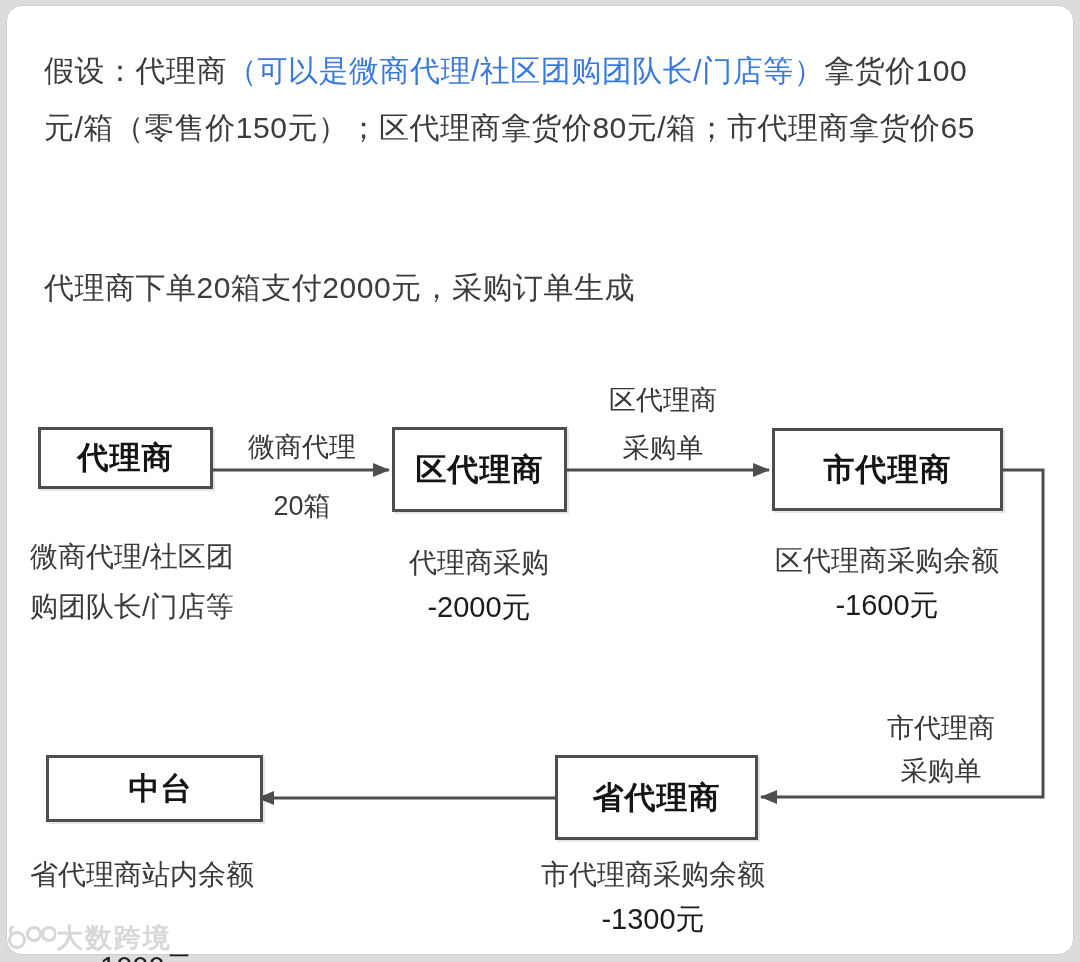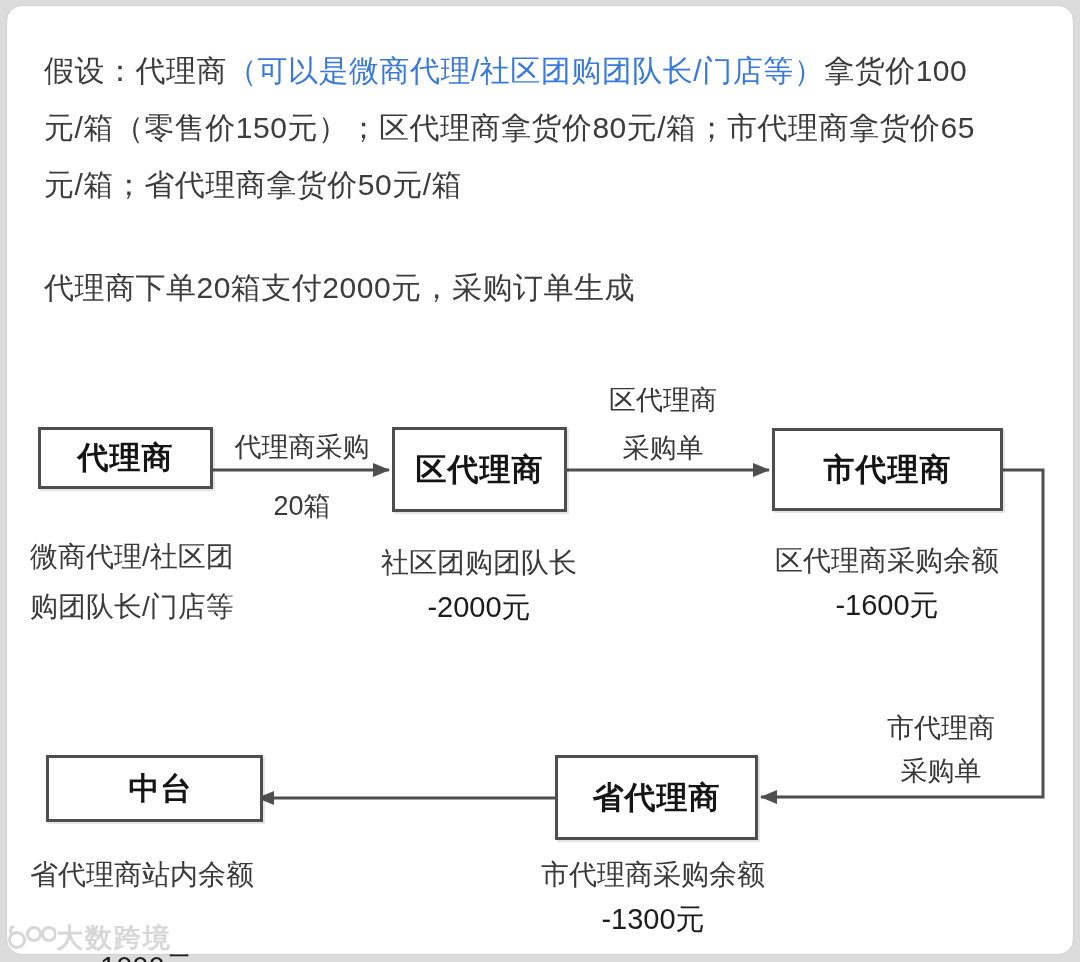--- a/index.html
+++ b/index.html
@@ -62,21 +62,20 @@
 </head>
 <body>
 
 <div class="card"></div>
 
 <div class="stage">
 
   <div class="abs intro">
     <div><span>假设：代理商</span><span class="blue">（可以是微商代理/社区团购团队长/门店等）</span><span>拿货价100</span></div>
     <div>元/箱（零售价150元）；区代理商拿货价80元/箱；市代理商拿货价65</div>
-    <div>元/箱；省代理商拿货价50元/箱</div>
   </div>
 
   <div class="abs order-note">代理商下单20箱支付2000元，采购订单生成</div>
 
   <svg class="arrows" width="1080" height="962" viewBox="0 0 1080 962">
     <defs>
       <marker id="ah" markerUnits="userSpaceOnUse" markerWidth="18" markerHeight="14" refX="16" refY="7" orient="auto">
         <path d="M0,0 L17,7 L0,14 Z" fill="#4e4e4e"></path>
       </marker>
     </defs>
@@ -100,33 +99,33 @@
   </div>
   <div class="node" style="left:555px; top:755px; width:203px; height:85px;">
     <span>省代理商</span>
   </div>
 
   <div class="note" style="left:30px; top:532px;">
     <div>微商代理/社区团</div>
     <div>购团队长/门店等</div>
   </div>
 
-  <div class="bal-label" style="left:354px; top:544px; width:250px;">社区团购团队长</div>
+  <div class="bal-label" style="left:354px; top:544px; width:250px;">代理商采购</div>
   <div class="bal-value" style="left:354px; top:588px; width:250px;">-2000元</div>
 
   <div class="bal-label" style="left:762px; top:542px; width:250px;">区代理商采购余额</div>
   <div class="bal-value" style="left:762px; top:586px; width:250px;">-1600元</div>
 
   <div class="bal-label" style="left:17px; top:856px; width:250px;">省代理商站内余额</div>
   <div class="bal-value" style="left:17px; top:900px; width:250px;margin-top:48px;">-1000元</div>
 
   <div class="bal-label" style="left:528px; top:856px; width:250px;">市代理商采购余额</div>
   <div class="bal-value" style="left:528px; top:900px; width:250px;">-1300元</div>
 
-  <div class="edge-label" style="left:217px; top:429px;">代理商采购</div>
+  <div class="edge-label" style="left:217px; top:429px;">微商代理</div>
   <div class="edge-label" style="left:217px; top:488px;">20箱</div>
 
   <div class="edge-label" style="left:578px; top:382px;">区代理商</div>
   <div class="edge-label" style="left:578px; top:430px;">采购单</div>
 
   <div class="edge-label" style="left:856px; top:710px;">市代理商</div>
   <div class="edge-label" style="left:856px; top:753px;">采购单</div>
 
   <div class="watermark">
     <svg width="48" height="28" viewBox="0 0 48 28">

